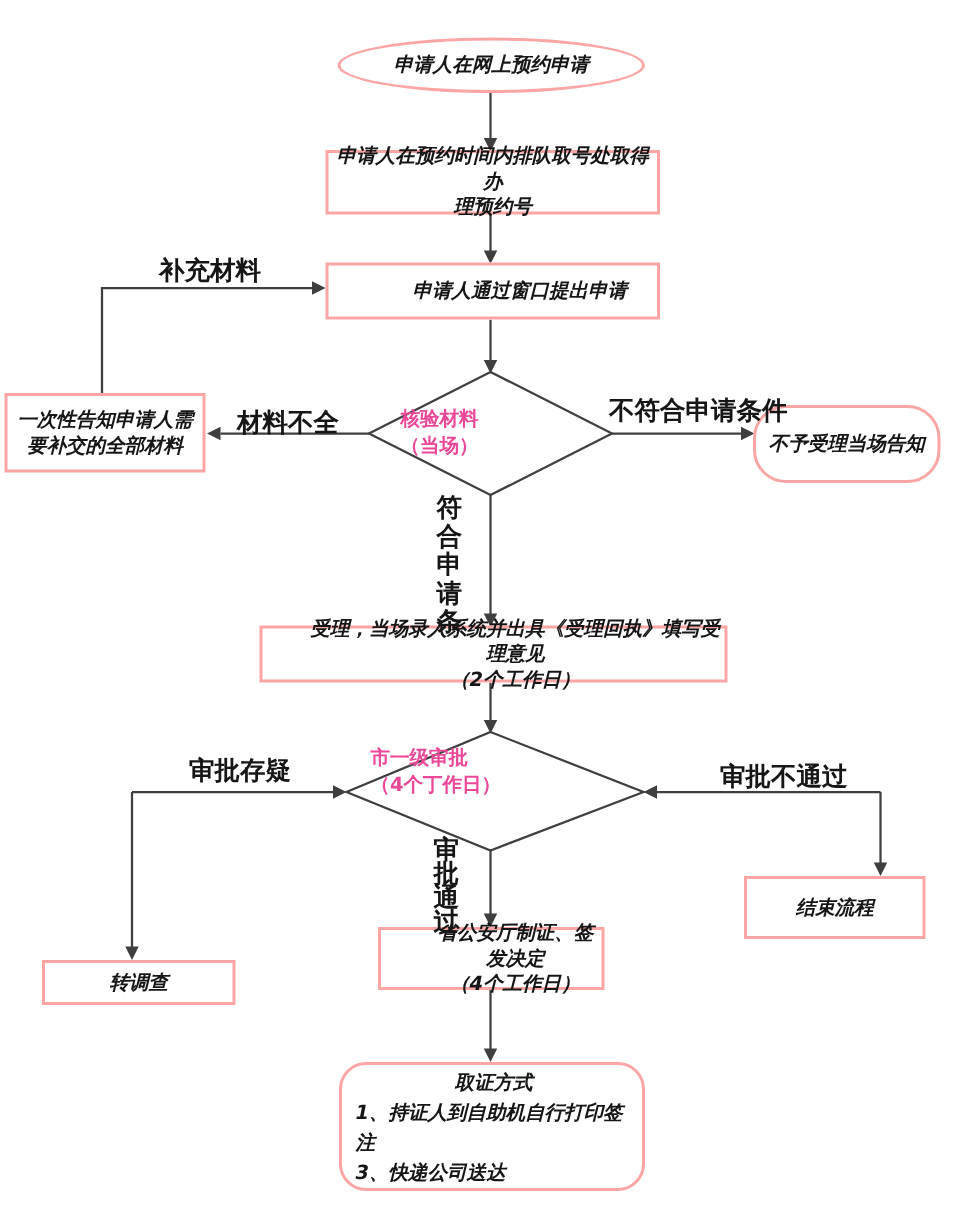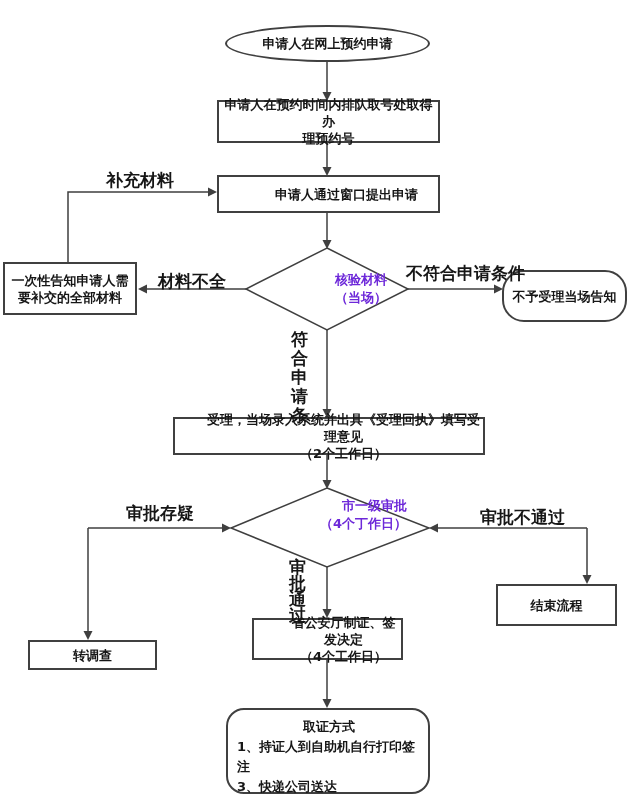--- a/index.html
+++ b/index.html
@@ -18,59 +18,60 @@
   .connectors {
     position: absolute;
     left: 0; top: 0;
     width: 638px; height: 803px;
     z-index: 0;
   }
   .node {
     position: absolute;
     z-index: 1;
     background: #ffffff;
-    border: 2px solid #404040;
+    border: 2px solid #fca5a5;
     display: flex;
     flex-direction: column;
     align-items: center;
     justify-content: center;
     text-align: center;
     font-size: 13px;
     font-weight: bold;
     line-height: 17px;
     color: #161616;
+    font-style: italic;
   }
   .node.oval { border-radius: 50%; }
   .node.rounded { border-radius: 18px; }
   .diamond-label {
     position: absolute;
     z-index: 1;
-    text-align: right;
+    text-align: left;
     font-size: 13px;
     font-weight: bold;
     line-height: 18px;
-    color: #6d28d9;
+    color: #ec4899;
   }
   .edge-label {
     position: absolute;
     z-index: 1;
     font-size: 17px;
     font-weight: bold;
     white-space: nowrap;
     color: #161616;
   }
   .edge-label.vertical {
     white-space: normal;
     word-break: break-all;
     width: 16px;
     text-align: center;
   }
   .obtain-box {
     align-items: stretch;
-    justify-content: flex-start;
+    justify-content: center;
     padding: 7px 6px 4px 8px;
     line-height: 20px;
   }
   .obtain-title { text-align: center; }
   .obtain-items { text-align: left; padding-left: 1px; }
 </style>
 </head>
 <body>
 
 <div class="stage">

